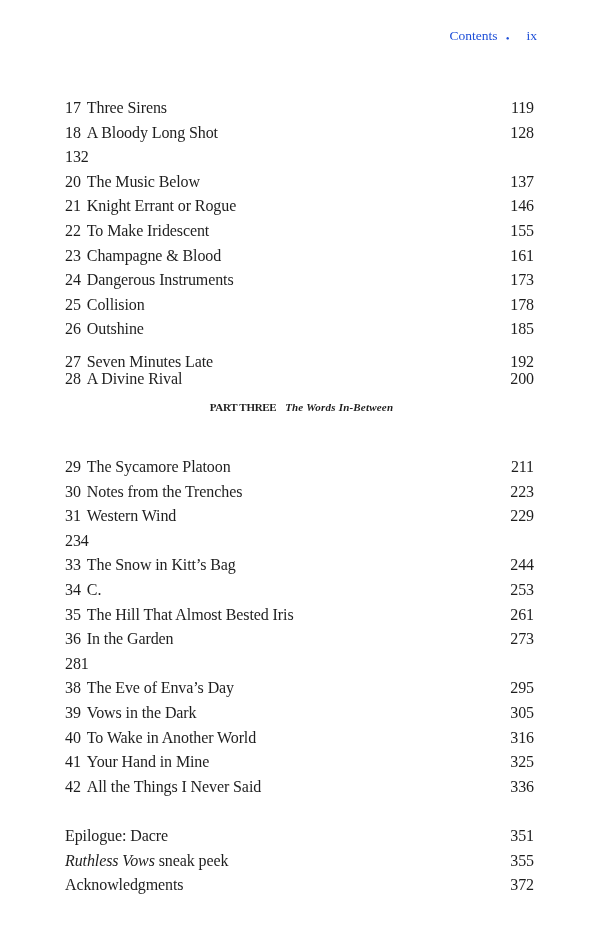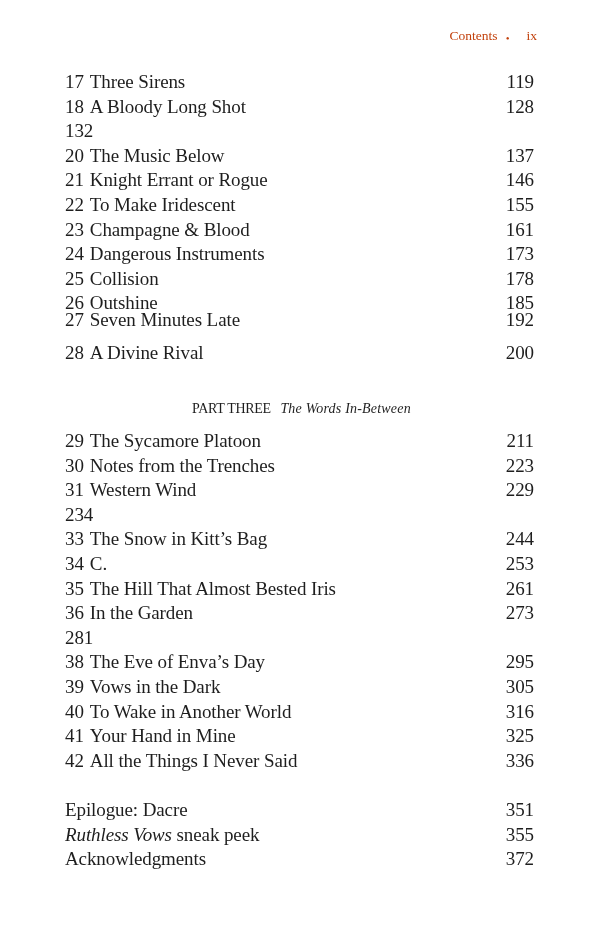--- a/index.html
+++ b/index.html
@@ -3,34 +3,34 @@
   <meta charset="utf-8">
   <style>
     html, body { margin:0; padding:0; }
     body {
       width:600px; height:925px; background:#ffffff; color:#1e1e1e;
       font-family:"Liberation Serif","DejaVu Serif",serif;
       position:relative; overflow:hidden;
     }
     .header {
       position:absolute; top:28px; right:63px;
-      font-size:13.5px; color:#c2410c; display:flex; align-items:flex-end;font-family:Liberation Serif, serif;
+      font-size:13.5px; color:#1d4ed8; display:flex; align-items:flex-end;font-family:Liberation Serif, serif;
     }
     .header .dot { margin:0 17px 0 8px; font-size:11px; }
     .toc { position:absolute; left:65px; width:469px; }
     .row {
       position:absolute; left:0; width:469px; height:24px;
       display:flex; justify-content:space-between; align-items:baseline;
-      font-size:19px; letter-spacing:-0.1px;
+      font-size:16px; letter-spacing:-0.1px;
     }
     .row .num { display:inline-block; margin-right:6px; }
-    .row .page { text-align:right; }
+    .row .page { text-align:right;margin-top:28px; }
     .part {
       position:absolute; left:0; width:469px; text-align:center;
-      font-size:14px; top:330px;
+      font-size:11px; top:330px;font-weight:bold;
     }
     .part .label { letter-spacing:-0.3px; margin-right:6px; padding-left:4px; }
     .part .title { font-style:italic; letter-spacing:0.2px; }
     em { font-style:italic;margin-top:28px; }
   </style>
 </head>
 <body>
 
 <div class="header">
   <span>Contents</span>
@@ -72,21 +72,21 @@
       <span class="page">173</span>
     </div>
   <div class="row" style="top:196.8px">
       <span><span class="num">25</span><span>Collision</span></span>
       <span class="page">178</span>
     </div>
   <div class="row" style="top:221.4px">
       <span><span class="num">26</span><span>Outshine</span></span>
       <span class="page">185</span>
     </div>
-  <div class="row" style="top:238px">
+  <div class="row" style="top:254px">
       <span><span class="num">27</span><span>Seven Minutes Late</span></span>
       <span class="page">192</span>
     </div>
   <div class="row" style="top:270.6px">
       <span><span class="num">28</span><span>A Divine Rival</span></span>
       <span class="page">200</span>
     </div>
 
   <div class="part">
     <span class="label">PART THREE</span>

